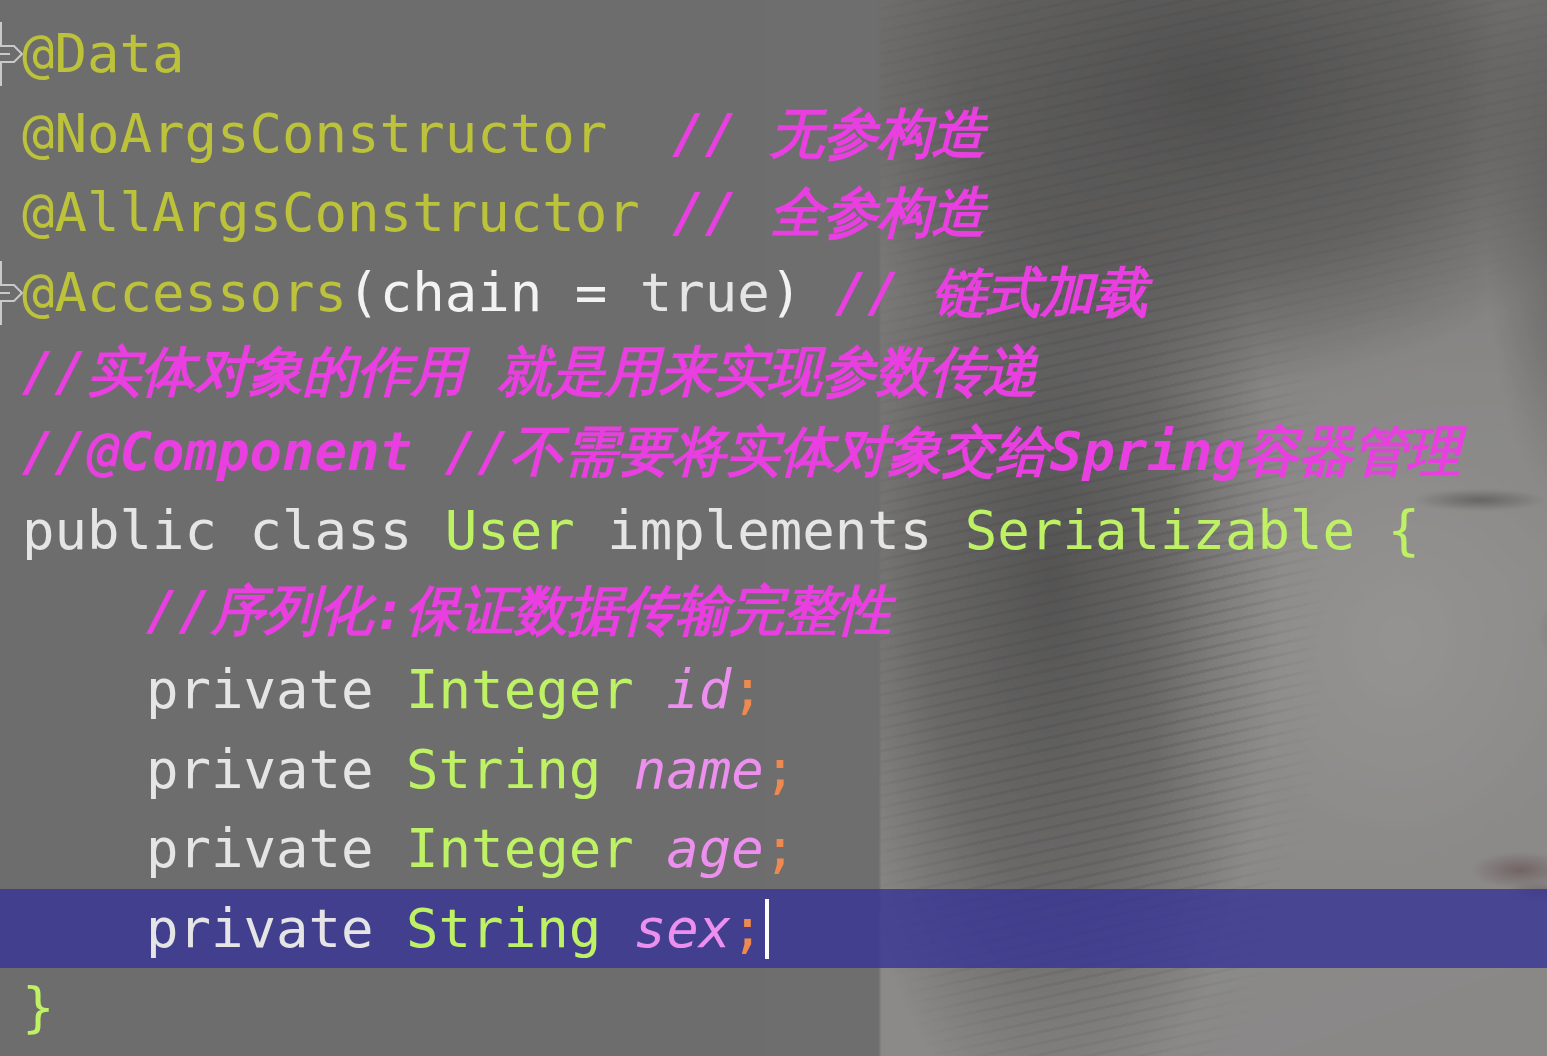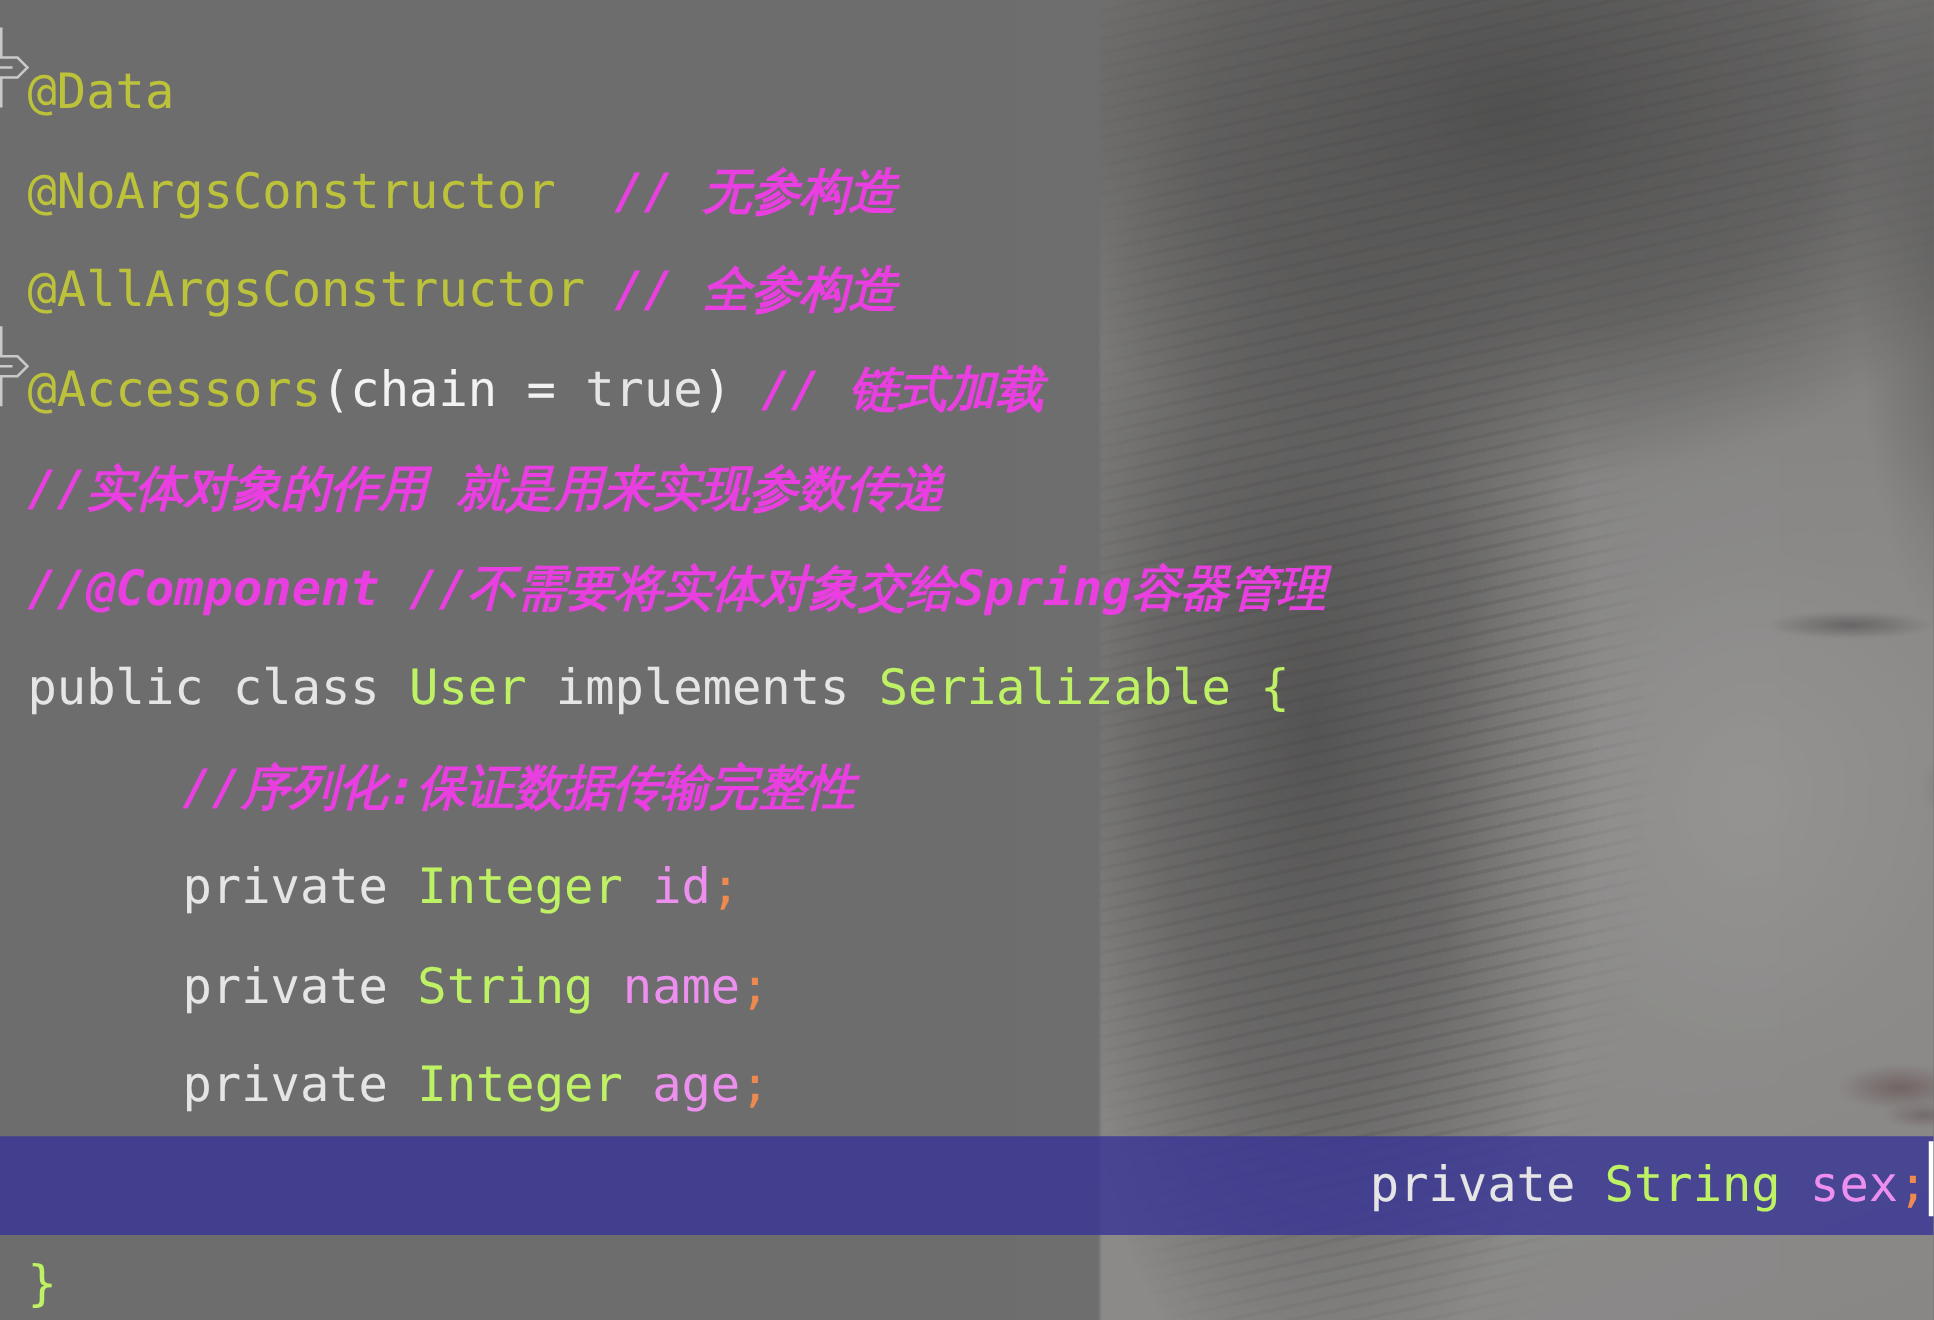--- a/index.html
+++ b/index.html
@@ -86,42 +86,40 @@
     left: 0;
     width: 24px;
   }
   .fold-bracket svg { display: block; }
 
   
   #code {
     position: absolute;
     inset: 0;
     z-index: 3;
-    font-size: 39px;
+    font-size: 54px;
     line-height: 79.5px;
     white-space: pre;
     padding-top: 14px;
     box-sizing: border-box;
-    margin-top: 20px;
   }
   .line {
     height: 79.5px;
     padding-left: 22px;
     position: relative;
   }
   .line.current {
     background: rgba(55,52,150,0.80);
-    text-align: right;
   }
   .indent { display: inline-block; width: 124px; }
 
   .tok-ann      { color: #bcc33a; }
   .tok-kw       { color: #e5e5e5; }
   .tok-type     { color: #bef264; }
-  .tok-field    { color: #ec8fee; }
+  .tok-field    { color: #ec8fee; font-style: italic; }
   .tok-punc     { color: #ee8a4f; }
   .tok-plain    { color: #f2f2f2; }
   .tok-comment  { color: #e93fe0; font-style: italic; font-weight: bold; }
 
   .caret {
     display: inline-block;
     width: 4px;
     height: 60px;
     background: #ffffff;
     vertical-align: -12px;

